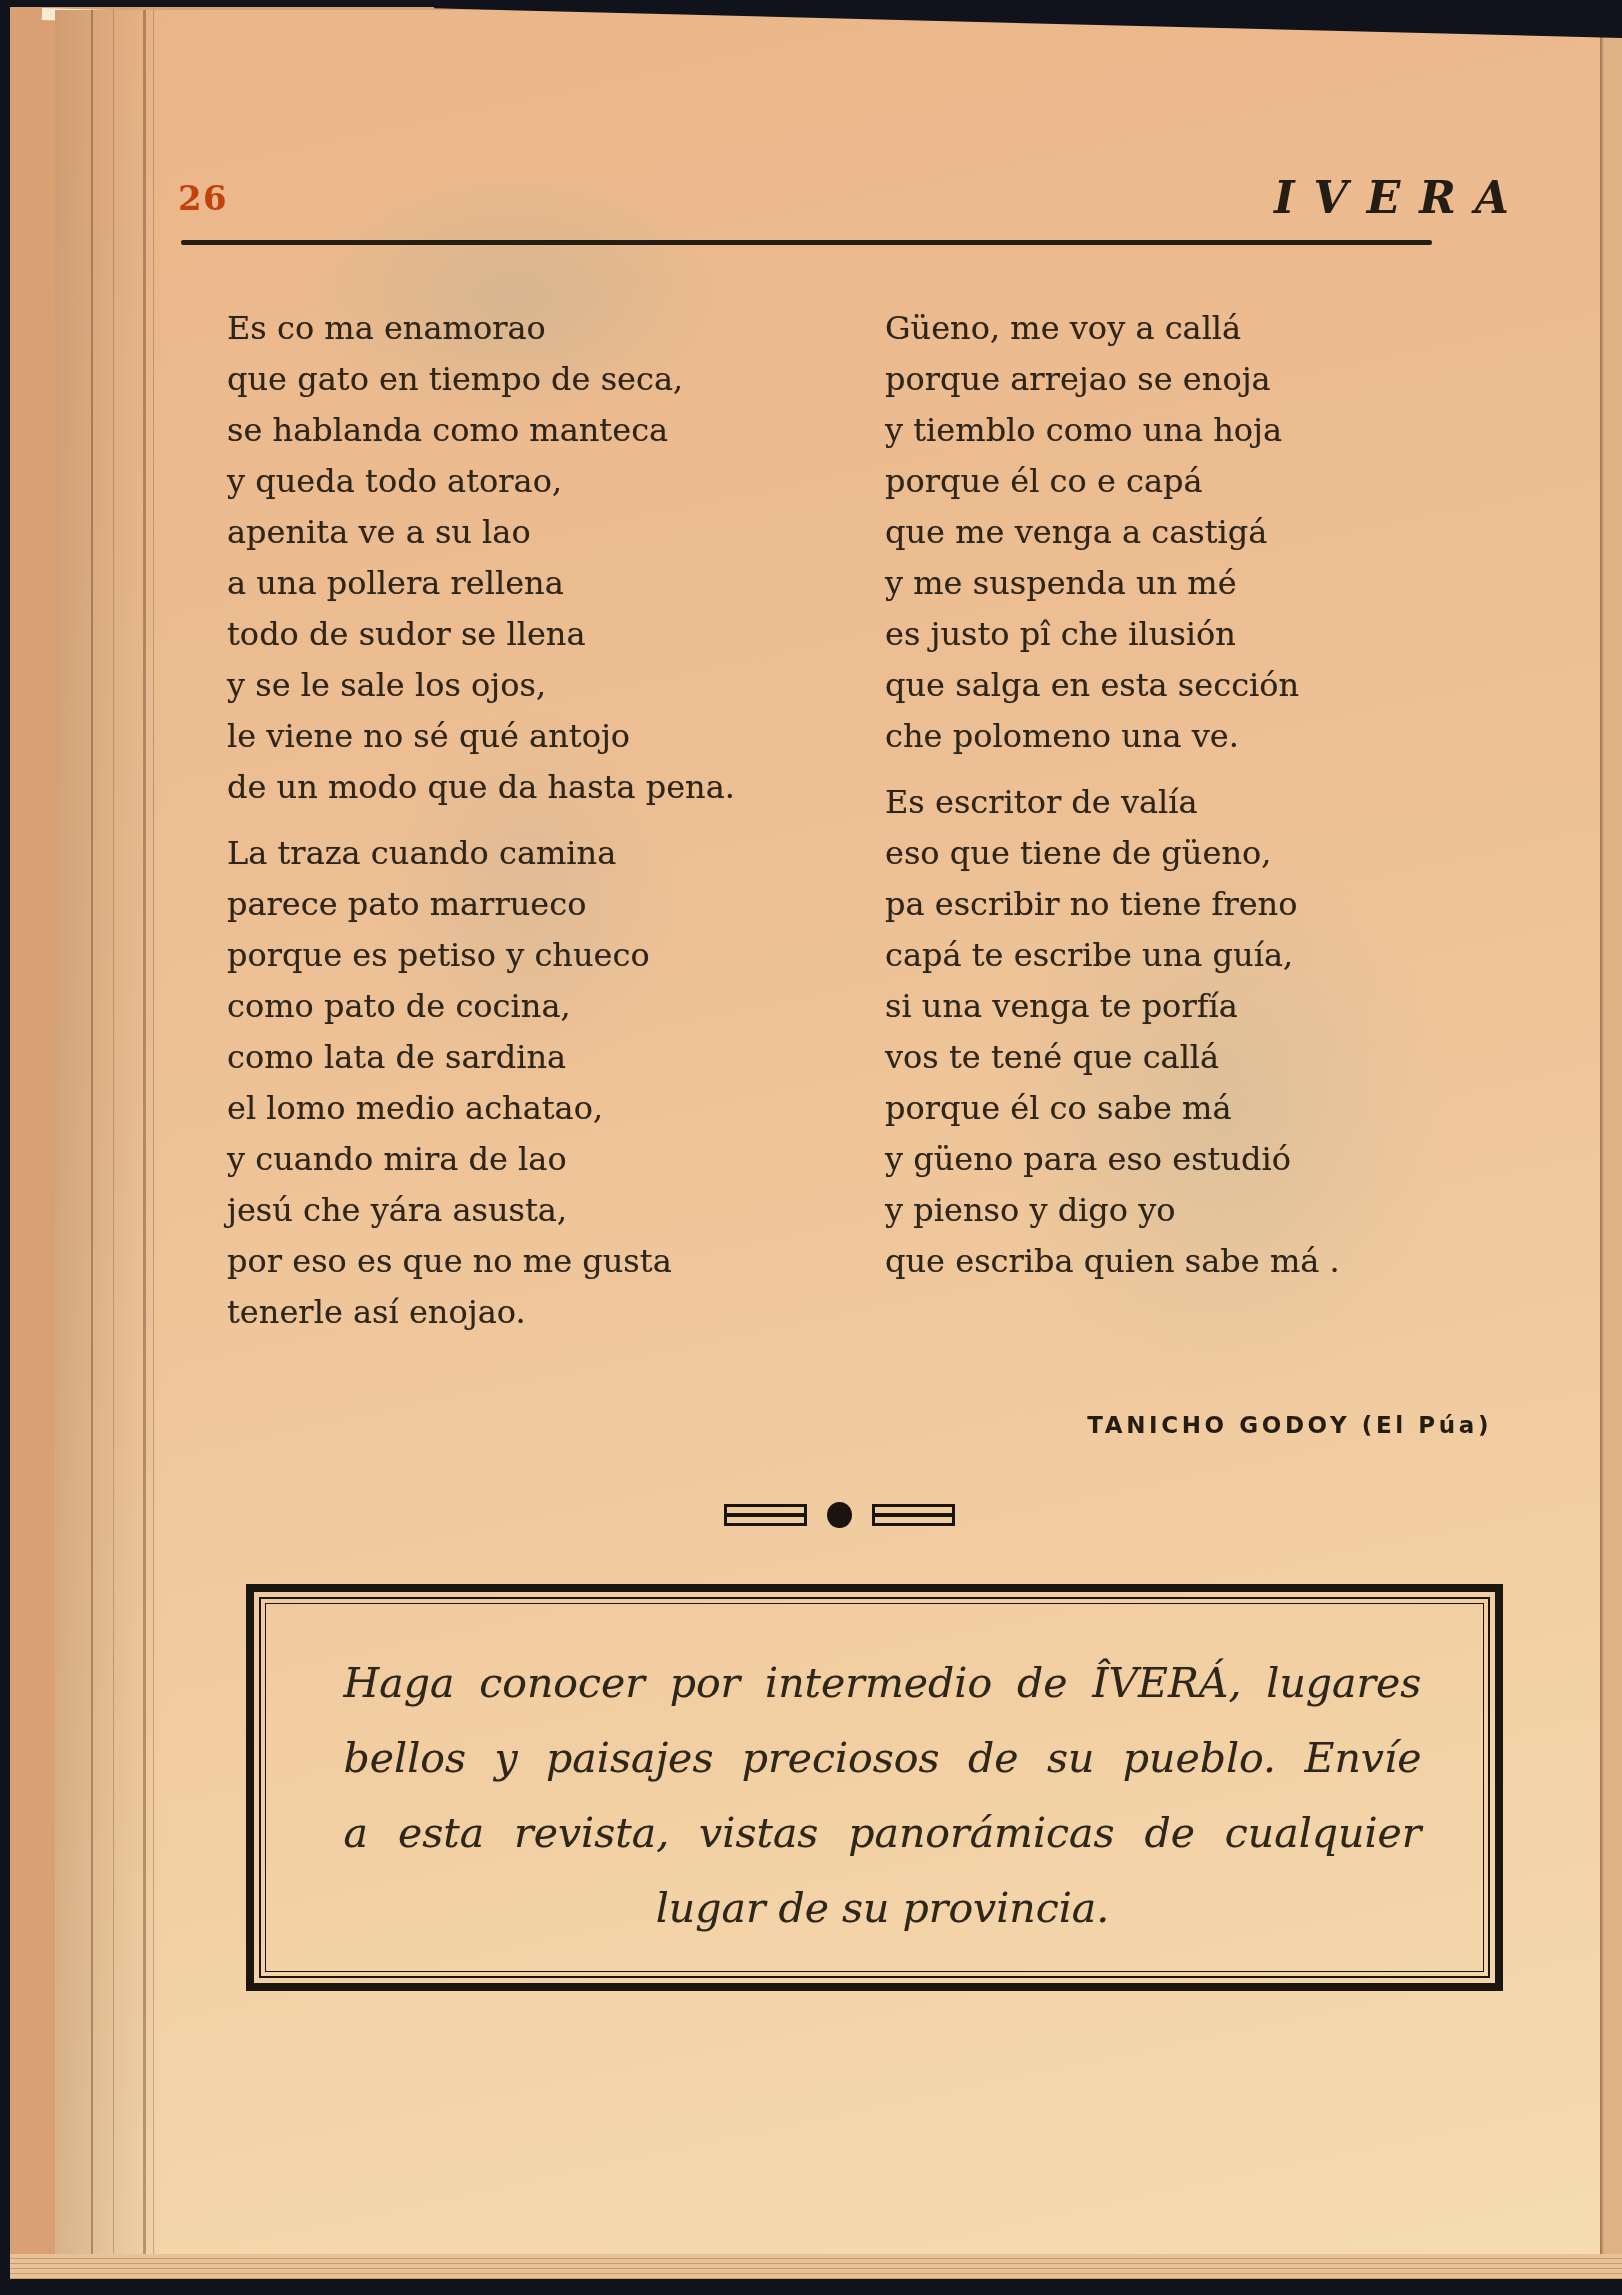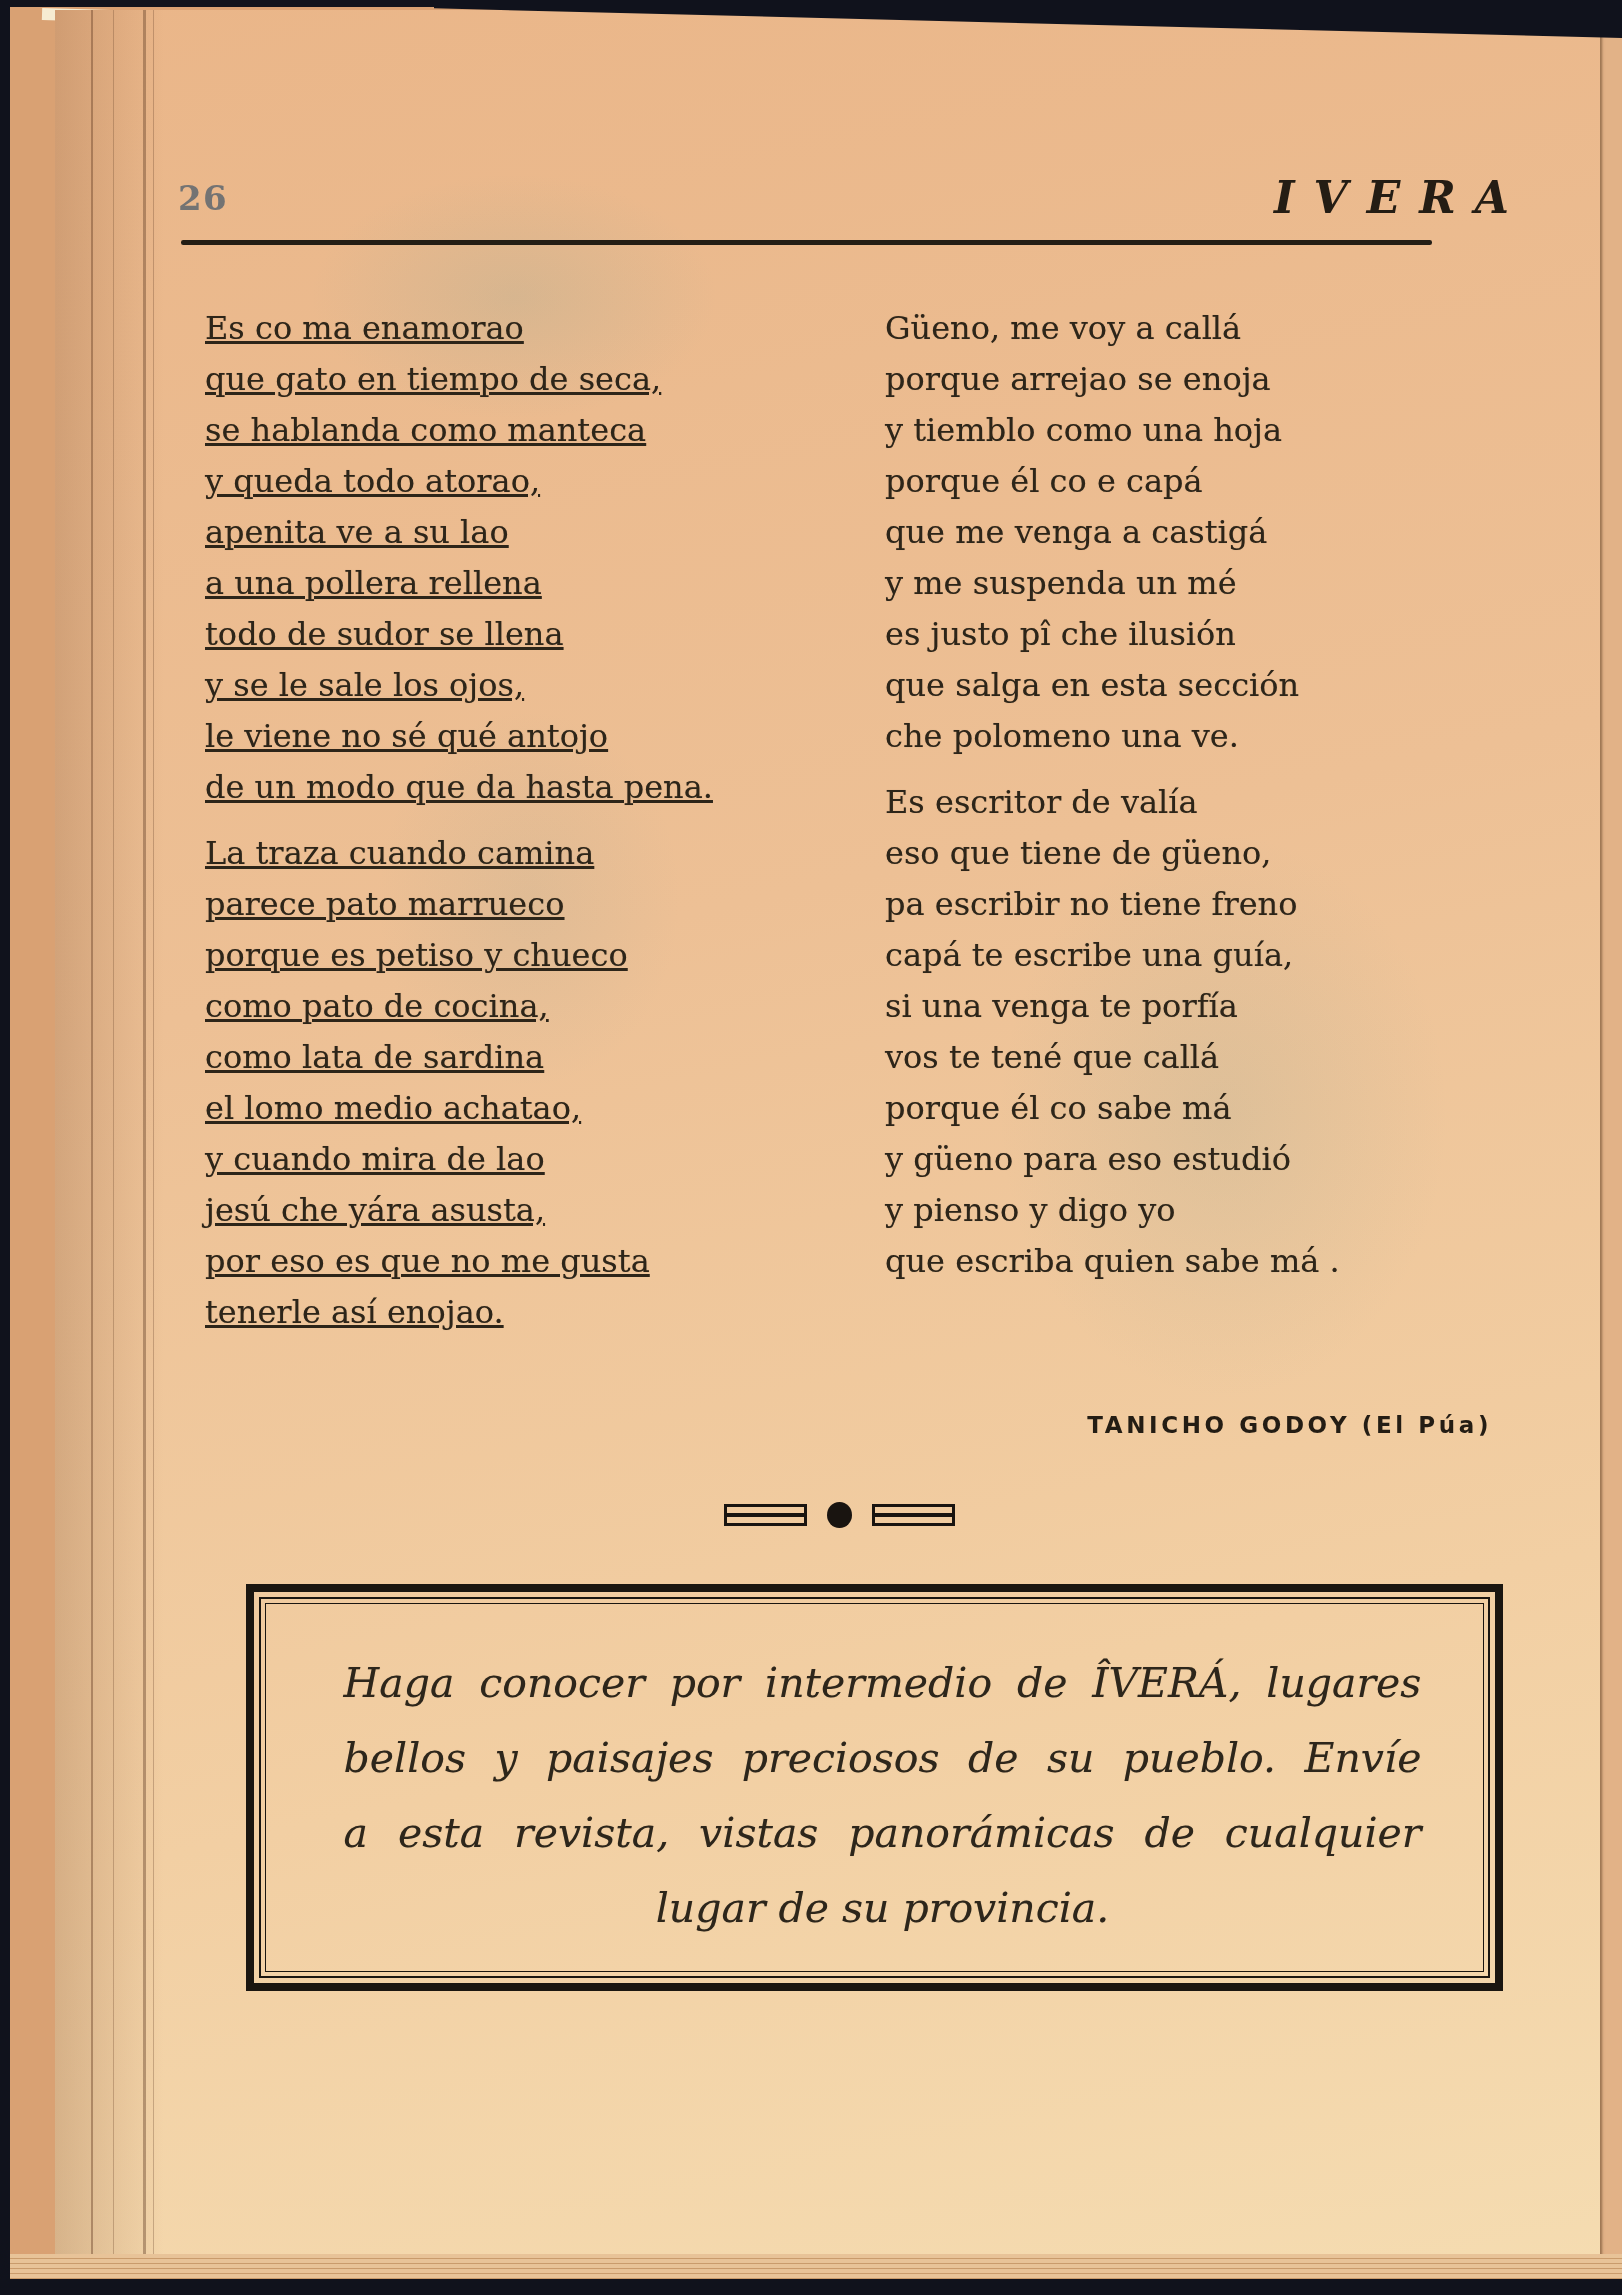--- a/index.html
+++ b/index.html
@@ -41,30 +41,30 @@
   .ghost{position:absolute;border-radius:50%;pointer-events:none;}
   .g1{left:311px;top:174px;width:406px;height:246px;
       background:radial-gradient(closest-side,rgba(135,165,150,.20),rgba(135,165,150,0));}
   .g2{left:999px;top:833px;width:449px;height:565px;
       background:radial-gradient(closest-side,rgba(130,160,145,.16),rgba(130,160,145,0));}
   .g3{left:377px;top:710px;width:304px;height:377px;
       background:radial-gradient(closest-side,rgba(135,160,150,.13),rgba(135,160,150,0));}
 
   
   .page-number{position:absolute;left:178px;top:178px;font-size:34px;font-weight:bold;
-               color:#737373;letter-spacing:1.4px;}
+               color:#c2410c;letter-spacing:1.4px;}
   .masthead{position:absolute;left:1274px;top:172px;width:210px;text-align:right;
             font-size:44px;font-weight:bold;font-style:italic;color:#241d14;letter-spacing:19px;}
   .head-rule{position:absolute;left:181px;top:240px;width:1251px;height:5px;
              background:#241e15;border-radius:2.2px;}
 
   
   .col{position:absolute;top:303px;font-size:32px;line-height:51px;color:#2d2519;
        text-shadow:0 0 0.7px rgba(45,37,25,.35);}
-  .col1{left:205px;width:652px;text-decoration:underline;}
+  .col1{left:227px;width:652px;}
   .col2{left:885px;width:695px;}
   .stanza{margin:0;}
   .stanza + .stanza{margin-top:15px;}
   .poem-line{white-space:nowrap;}
 
   .attribution{position:absolute;left:898px;top:1412px;width:594px;text-align:right;
                font-family:"DejaVu Sans", sans-serif;font-weight:bold;font-size:23px;
                letter-spacing:3.6px;color:#241d14;}
 
   

